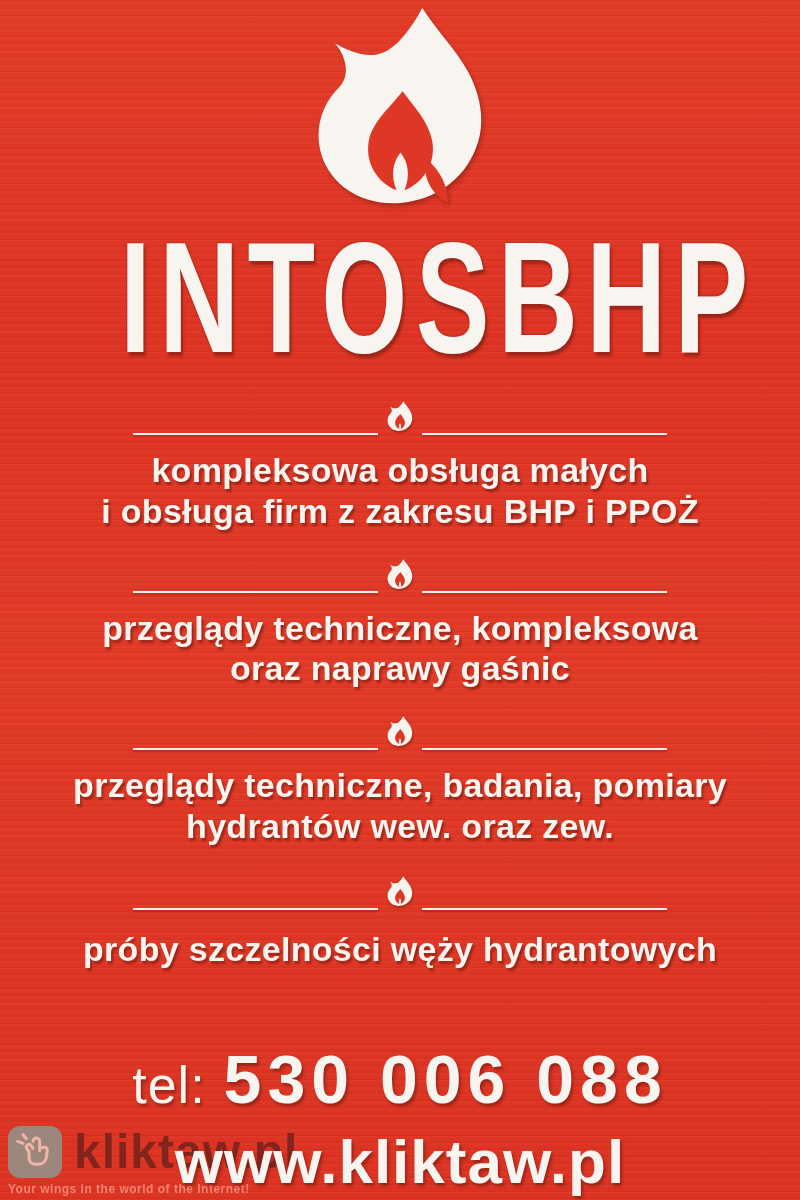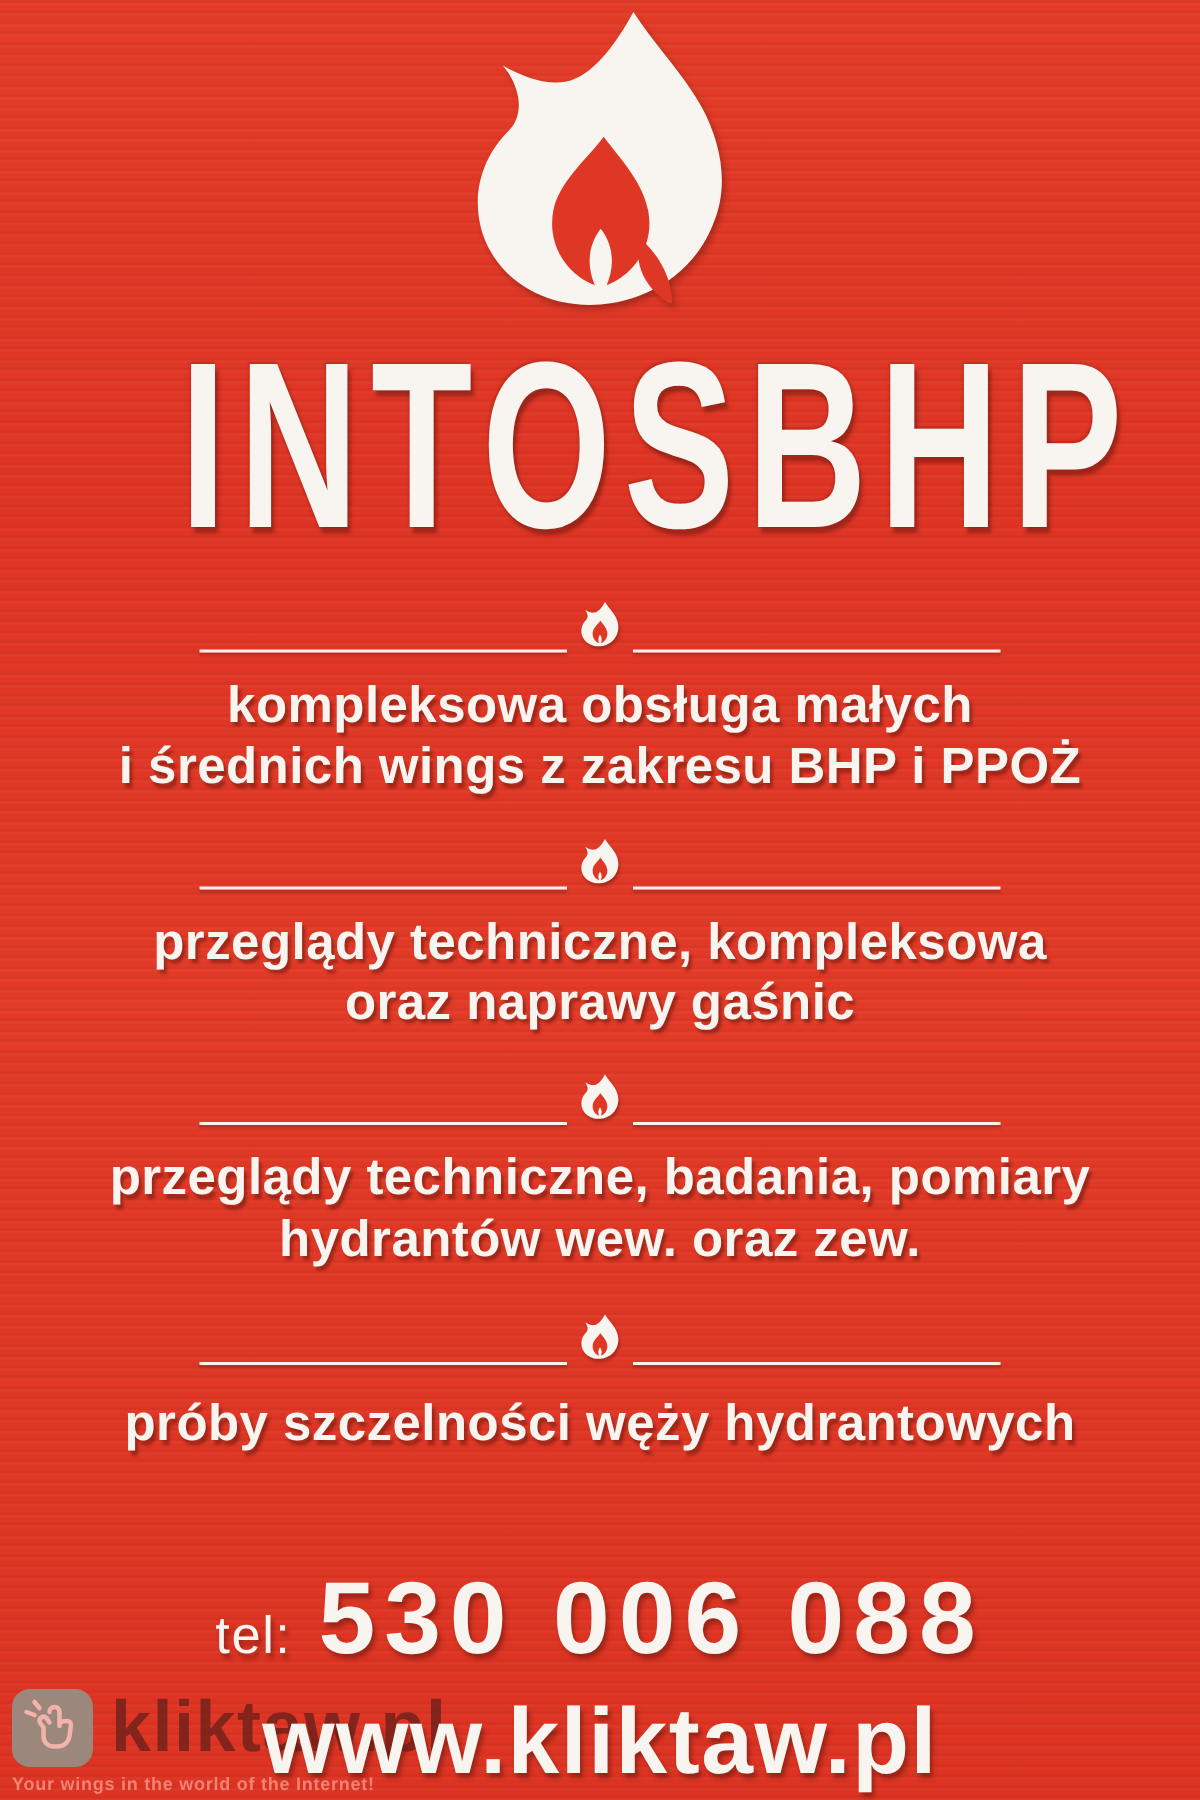--- a/index.html
+++ b/index.html
@@ -73,21 +73,21 @@
   .service.last{margin-top:18px;}
   
   .phone-row{
     margin-top:70px;
     display:flex;
     justify-content:center;
     align-items:baseline;
     gap:18px;
     text-shadow:2px 3px 3px var(--shadow);
   }
-  .tel-label{font-size:35px;font-weight:400;letter-spacing:1px;}
+  .tel-label{font-size:52px;font-weight:400;letter-spacing:1px;}
   .tel-number{font-size:68px;font-weight:700;letter-spacing:6px;}
   .website{
     position:relative;z-index:1;
     margin-top:8px;
     font-size:62px;
     font-weight:700;
     letter-spacing:1px;
     text-shadow:2px 3px 3px var(--shadow);
   }
   
@@ -131,21 +131,21 @@
     <span class="dflame">
       <svg viewBox="0 0 100 100">
           <path class="fo" d="M61,1 C68,12 78,22 84,33 C91,46 93,60 88,72 C82,88 67,98 50,99.5 C31,101 15,91 10,75 C6,61 11,49 19,41 C22,38 23.5,33 21.5,27 C20.5,24 19.5,22 17,19 C25,23.5 32,25.5 38,24.5 C47,23 55,12 61,1 Z"></path>
           <path class="fi" d="M51,43 C57,51 64,58 66,68 C68,79 62,89 52,93 C55,86 54,79 50,74 C46,79 45,86 48,93 C38,89 32,79 34,68 C36,58 45,51 51,43 Z"></path>
         </svg>
     </span>
     <span class="dline"></span>
   </div>
   <p class="service">
     <span>kompleksowa obsługa małych</span><br>
-    <span>i średnich wings z zakresu BHP i PPOŻ</span>
+    <span>i obsługa firm z zakresu BHP i PPOŻ</span>
   </p>
 
   <div class="divider mt22">
     <span class="dline"></span>
     <span class="dflame">
       <svg viewBox="0 0 100 100">
           <path class="fo" d="M61,1 C68,12 78,22 84,33 C91,46 93,60 88,72 C82,88 67,98 50,99.5 C31,101 15,91 10,75 C6,61 11,49 19,41 C22,38 23.5,33 21.5,27 C20.5,24 19.5,22 17,19 C25,23.5 32,25.5 38,24.5 C47,23 55,12 61,1 Z"></path>
           <path class="fi" d="M51,43 C57,51 64,58 66,68 C68,79 62,89 52,93 C55,86 54,79 50,74 C46,79 45,86 48,93 C38,89 32,79 34,68 C36,58 45,51 51,43 Z"></path>
         </svg>
     </span>

